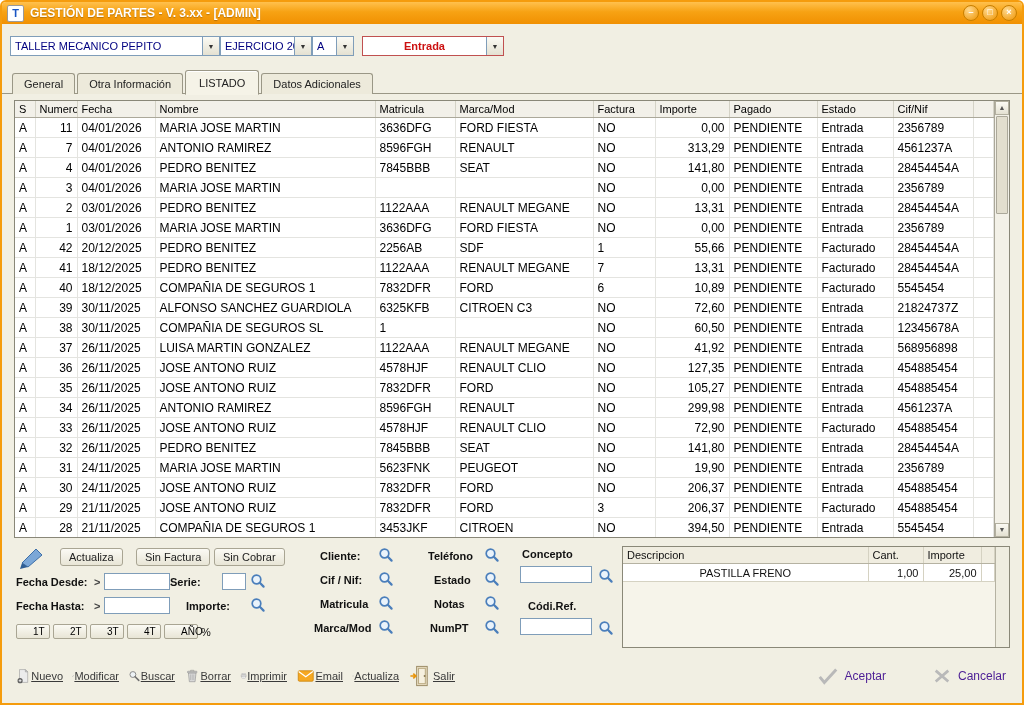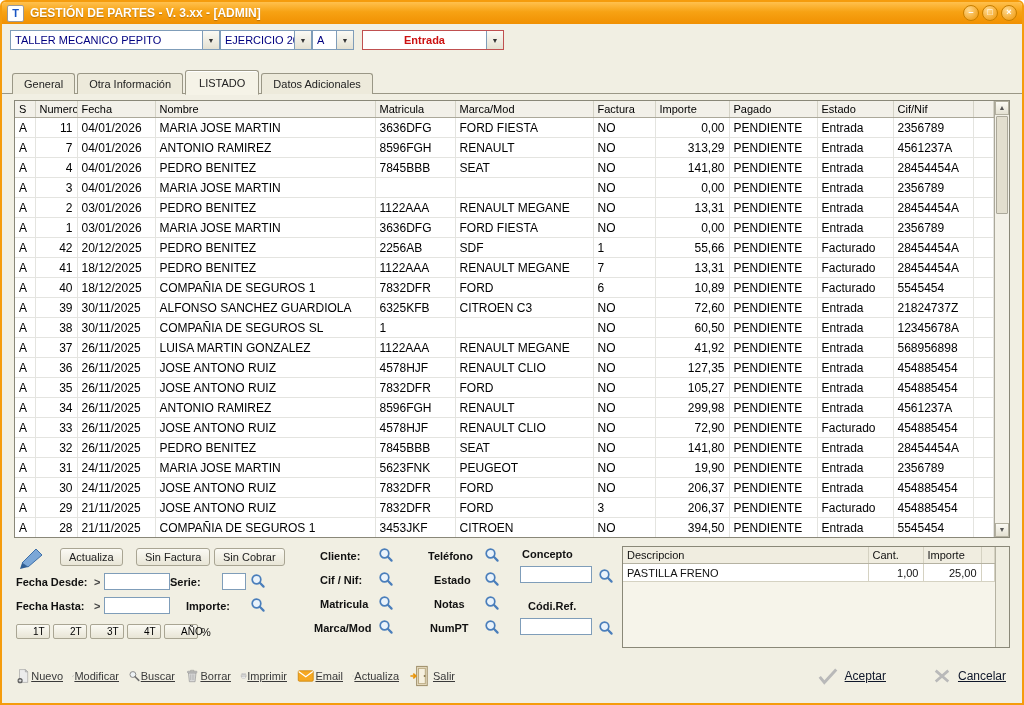--- a/index.html
+++ b/index.html
@@ -6,21 +6,21 @@
   body{width:1024px;height:705px;overflow:hidden;background:#fff;font-family:"Liberation Sans",sans-serif;}
   .window{width:1024px;height:705px;border:2px solid #F59C0D;border-radius:6px 6px 0 0;background:#F1EFE3;display:flex;flex-direction:column;overflow:hidden;box-sizing:border-box;}
 
   
   .titlebar{flex:0 0 22px;background:linear-gradient(180deg,#FFC14E 0%,#F7A213 45%,#F19002 100%);display:flex;align-items:center;padding:0 5px;}
   .title-icon{width:15px;height:15px;background:#fff;border:1px solid #9a9a9a;border-radius:2px;color:#1a56c4;font-weight:bold;font-size:11px;line-height:14px;text-align:center;}
   .title-text{color:#fff;font-weight:bold;font-size:12px;margin-left:6px;flex:1;text-shadow:0 1px 1px rgba(0,0,0,.25);white-space:nowrap;}
   .win-btn{width:14px;height:14px;border-radius:50%;background:radial-gradient(circle at 35% 30%,#ffd98f,#ef9400);border:1px solid #c87f00;color:#fff;font-size:9px;line-height:12px;text-align:center;margin-left:3px;font-weight:bold;cursor:default;}
 
   
-  .topbar{flex:0 0 32px;display:flex;padding:6px 8px 4px;}
+  .topbar{flex:0 0 32px;display:flex;align-items:center;padding:6px 8px 4px;}
   .combo{height:20px;background:#fff;border:1px solid #7F9DB9;display:flex;align-items:stretch;font-size:11px;color:#000080;box-sizing:border-box;}
   .combo .val{padding:3px 4px 0;flex:1;white-space:nowrap;overflow:hidden;}
   .combo .arrow-btn{width:16px;border-left:1px solid #7F9DB9;background:linear-gradient(#FBFAF4,#E4E1D2);display:flex;align-items:center;justify-content:center;font-size:7px;color:#333;}
   .combo.company{width:210px;}
   .combo.exercise{width:92px;}
   .combo.series{width:42px;}
   .combo.entry{width:142px;margin-left:8px;border-color:#C05050;}
   .combo.entry .val{color:#CC1111;font-weight:bold;text-align:center;}
 
   
@@ -50,30 +50,30 @@
   .tinput{height:17px;border:1px solid #7F9DB9;background:#fff;box-sizing:border-box;font-size:11px;padding:0 3px;font-family:inherit;}
   .qbtn{width:22px;padding:1px 16px;font-size:10px;background:linear-gradient(#FBFAF4,#E8E5D6);border:1px solid #A9A593;border-radius:2px;font-family:inherit;cursor:default;}
   .quarters{display:flex;gap:3px;align-items:center;}
   .mag{width:16px;height:16px;display:inline-block;vertical-align:middle;cursor:pointer;}
 
   
   .detail-box{position:absolute;left:608px;top:2px;width:386px;height:100px;border:1px solid #8A8878;background:#F6F4EA;display:flex;}
   .detail-left{flex:1;overflow:hidden;}
   table.detail{border-collapse:collapse;table-layout:fixed;width:100%;font-size:11px;}
   table.detail th{background:#F0EDE0;border-bottom:1px solid #B5B2A2;border-right:1px solid #D5D2C2;font-weight:normal;text-align:left;padding:1px 4px;height:14px;white-space:nowrap;overflow:hidden;}
-  table.detail td{background:#fff;border-bottom:1px solid #D5D2C2;border-right:1px solid #D5D2C2;padding:1px 4px;height:15px;white-space:nowrap;overflow:hidden;}
+  table.detail td{background:#fff;border-bottom:1px solid #D5D2C2;border-right:1px solid #D5D2C2;padding:1px 4px;height:15px;white-space:nowrap;overflow:hidden;text-align:center;}
   table.detail td.num{text-align:right;}
   .detail-scroll{flex:0 0 13px;border-left:1px solid #B5B2A2;background:#EFEDE0;}
 
   
   .bottombar{flex:1;display:flex;align-items:center;padding:0 16px 4px 14px;gap:9px;}
   .tool{display:flex;flex-direction:row;align-items:center;width:47px;cursor:pointer;}
   .tool .tlabel{font-size:11px;color:#3a3a3a;text-decoration:underline;margin-top:1px;white-space:nowrap;}
   .action{display:flex;align-items:center;gap:6px;cursor:pointer;}
-  .action .alabel{font-size:12px;color:#0f172a;text-decoration:underline;}
+  .action .alabel{font-size:12px;color:#4c1d95;}
   .spacer{flex:1;}
   .gap40{width:28px;}
 </style>
 </head>
 <body>
 
 <svg width="0" height="0" style="position:absolute">
   <defs>
     <g id="mag-sym">
       <circle cx="6.5" cy="6.5" r="4.3" fill="#EAF3FB" stroke="#4A7EBB" stroke-width="1.7"></circle>

